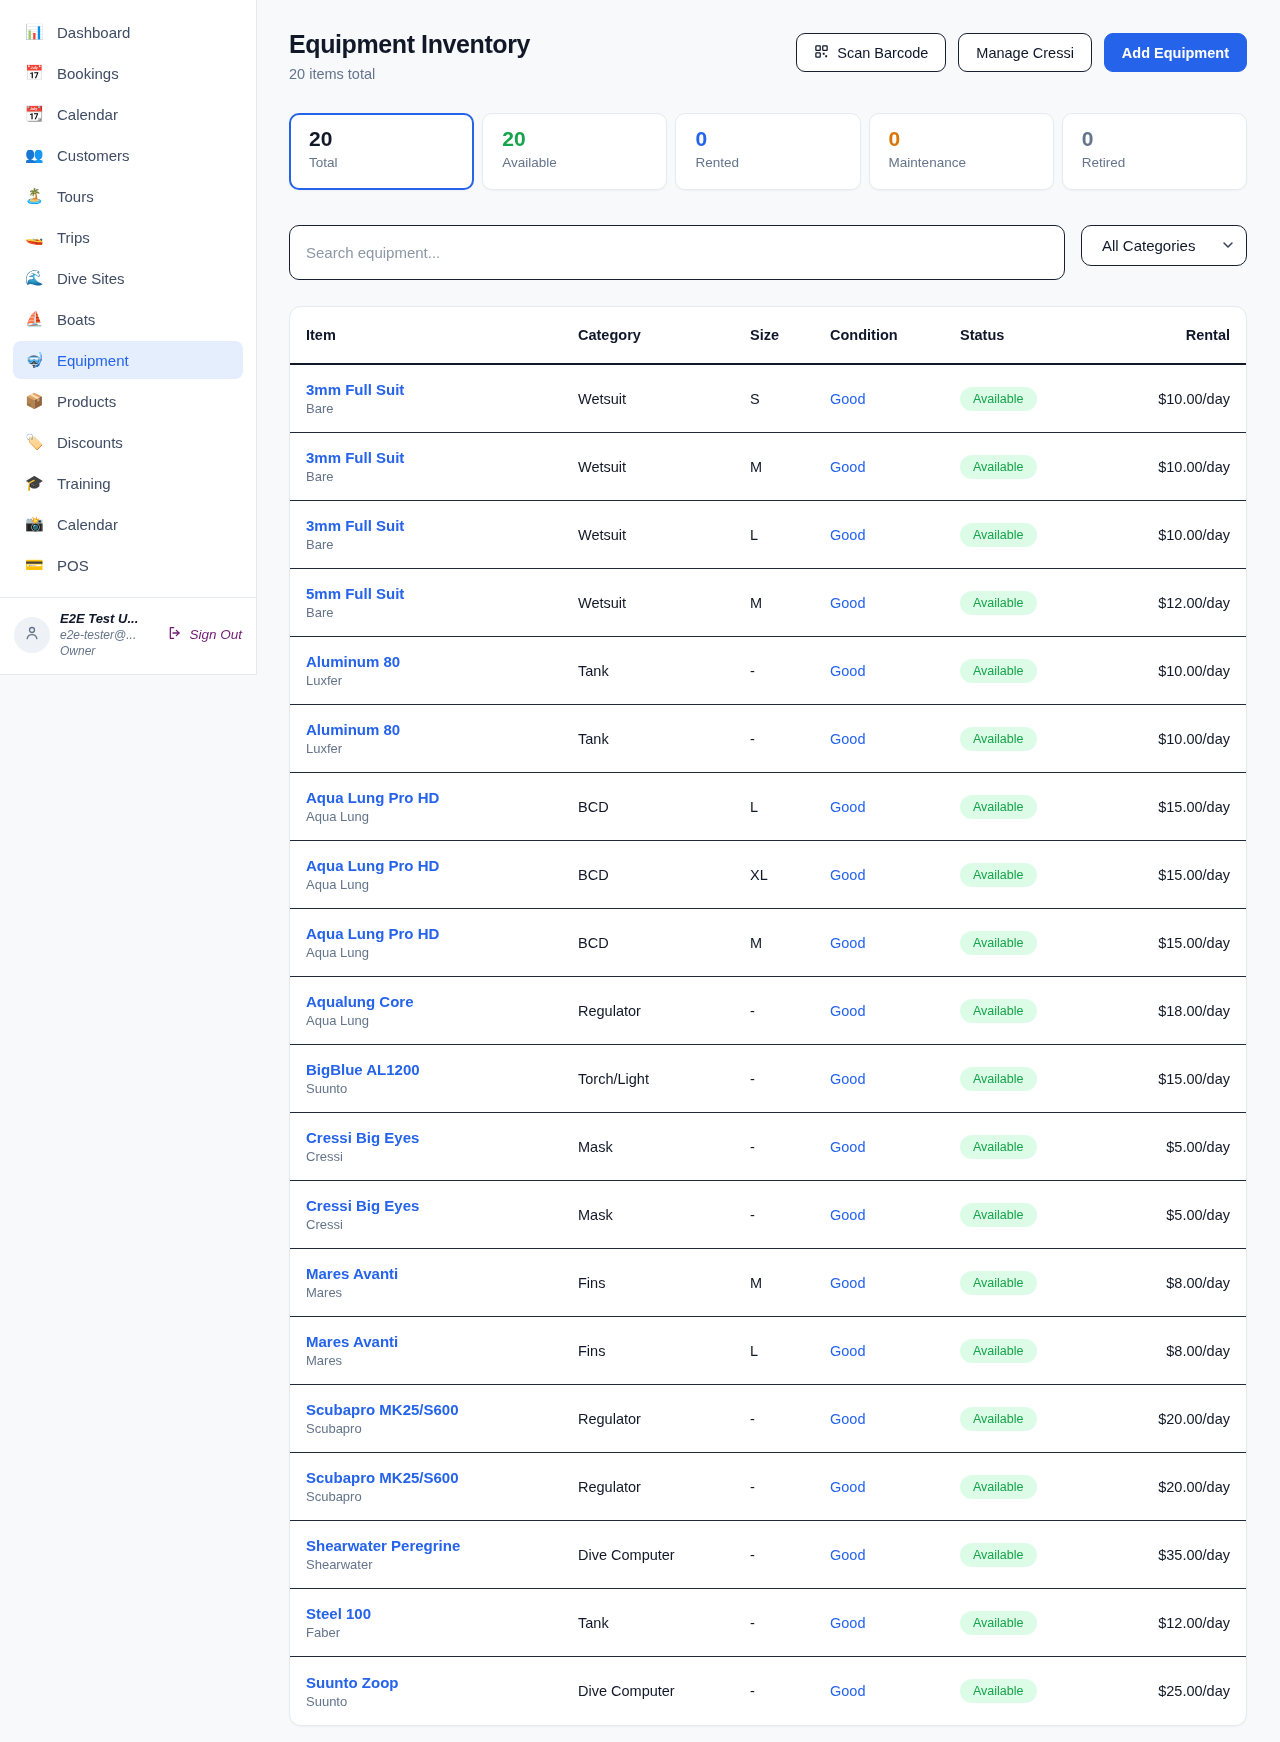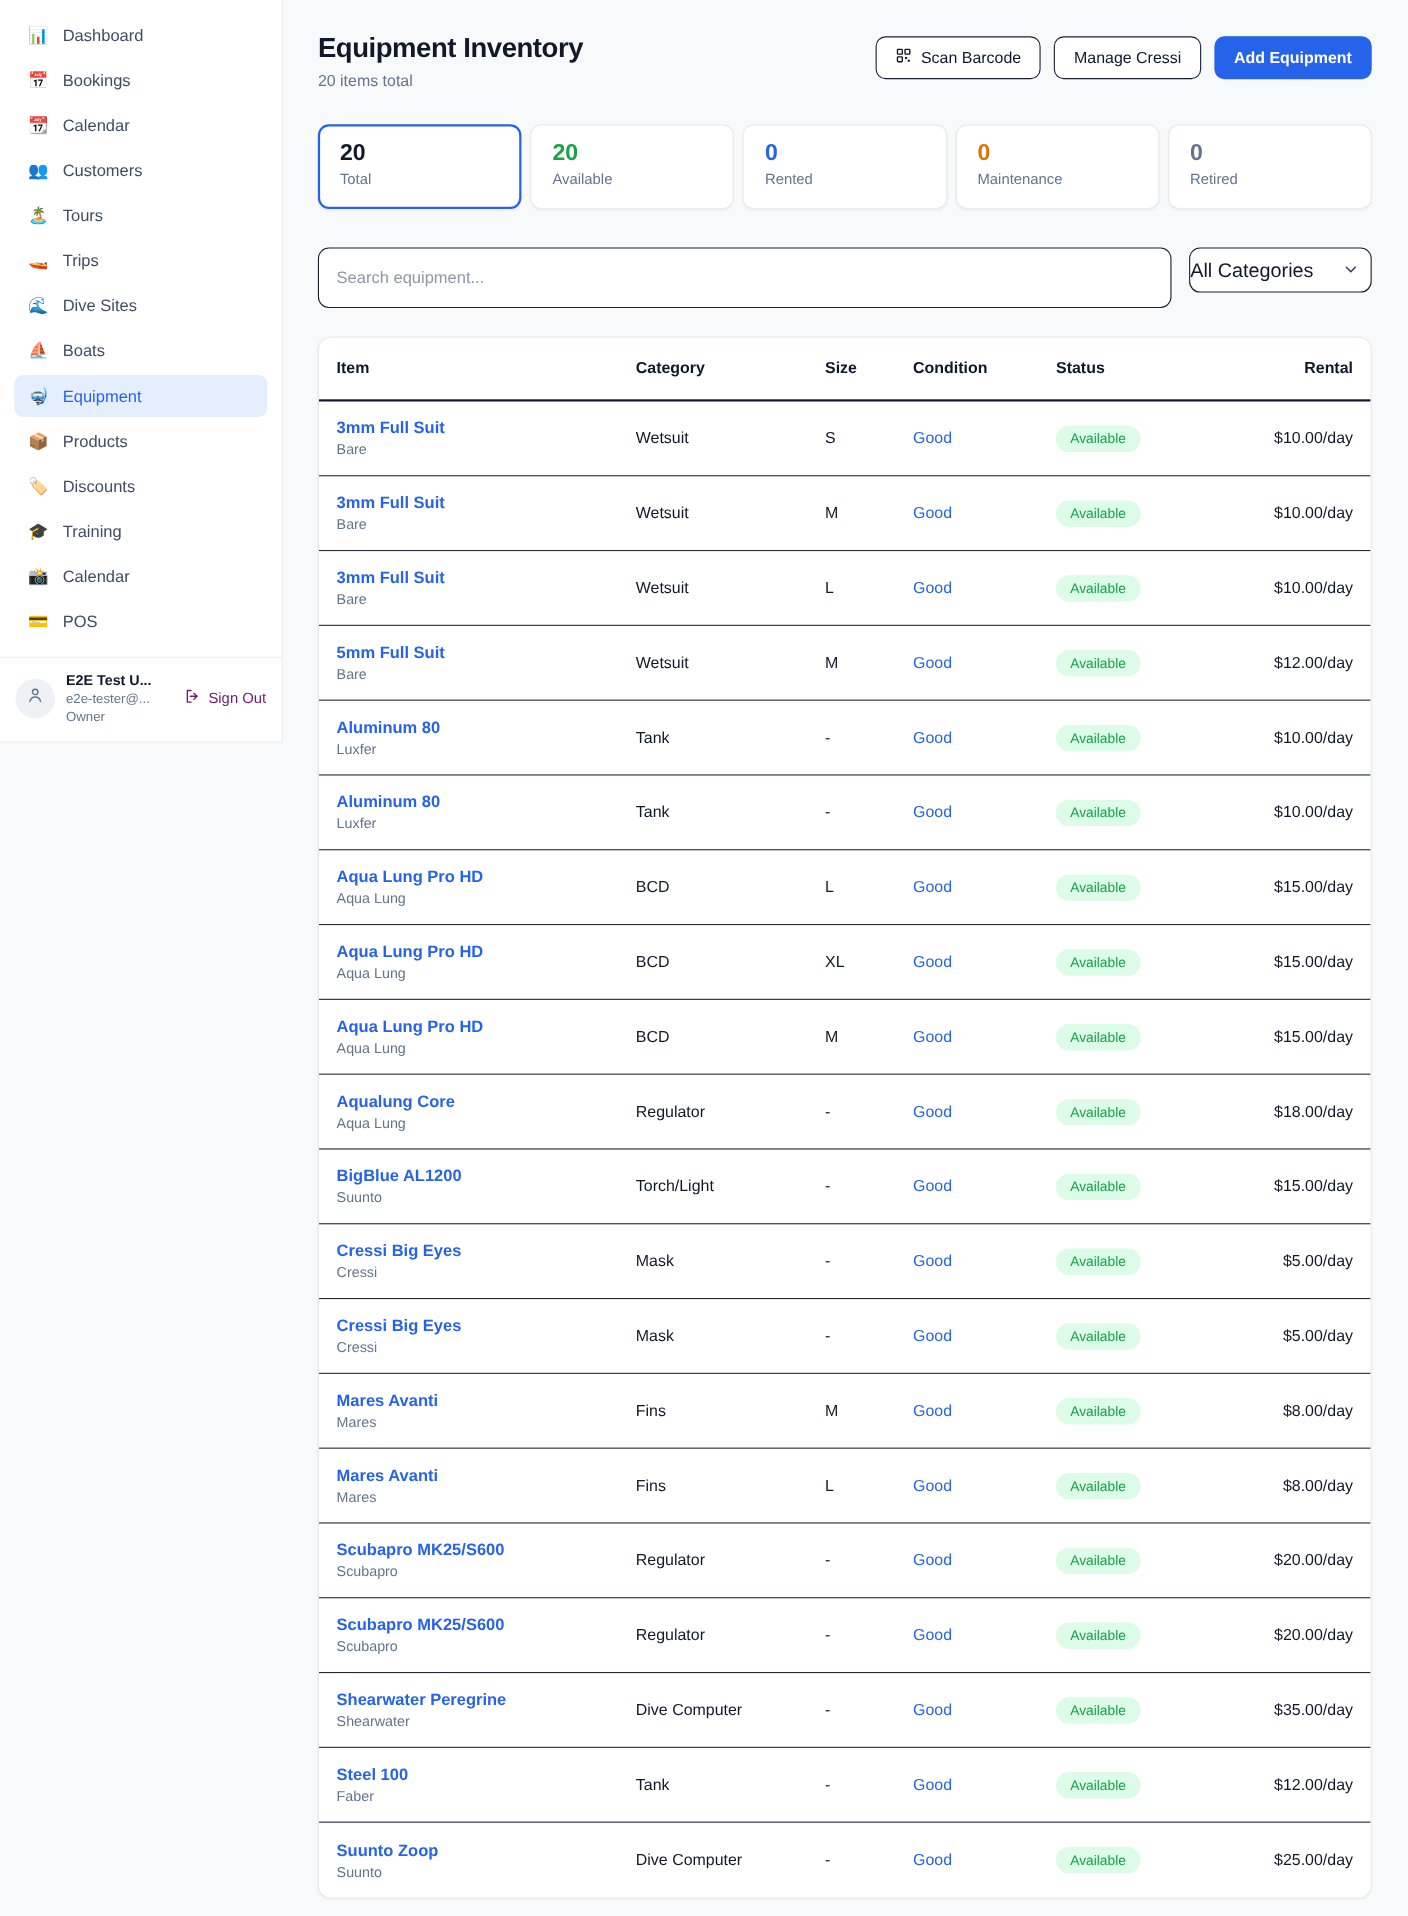--- a/index.html
+++ b/index.html
@@ -22,21 +22,21 @@
   .nav { padding:13px 13px 10px; }
   .nav-item {
     display:flex; align-items:center; gap:12px;
     padding:10px 12px; margin-bottom:3px; border-radius:8px;
     font-size:15px; color:#3f4c63; cursor:pointer;
   }
   .nav-item .nav-icon { width:20px; font-size:15px; text-align:center; }
   .nav-item.active { background:#e4eefc; color:#2563eb; font-weight:500; }
   .user-box {
     border-top:1px solid #e8edf2; padding:13px 14px 16px;
-    display:flex; align-items:center; gap:10px;
+    display:flex; align-items:center; gap:10px;font-style:italic;
   }
   .avatar {
     width:36px; height:36px; border-radius:50%; background:#eef2f6;
     display:flex; align-items:center; justify-content:center; color:#64748b; flex:0 0 36px;
   }
   .user-meta { flex:1; min-width:0; }
   .user-name { font-size:13px; font-weight:700; color:#0f172a; }
   .user-email { font-size:12px; color:#64748b; margin-top:2px; }
   .user-role { font-size:12px; color:#64748b; margin-top:2px; }
   .signout { display:flex; align-items:center; gap:6px; color:#701a75; font-size:13.5px; cursor:pointer; white-space:nowrap; }
@@ -71,21 +71,21 @@
   .filter-row { display:flex; gap:16px; margin-top:35px; }
   .search-input {
     flex:1; height:55px; border:1px solid #172033; border-radius:10px;
     padding:0 16px; font-size:15px; color:#0f172a; background:#fff; outline:none;
     font-family:inherit;
   }
   .search-input::placeholder { color:#8d97a5; }
   .select-wrap { position:relative; width:166px; flex:0 0 166px; }
   .select-wrap select {
     width:100%; height:41px; border:1px solid #172033; border-radius:10px;
-    background:#fff; font-size:18px; color:#0f172a; padding:0 34px 0 0;
+    background:#fff; font-size:15px; color:#0f172a; padding:0 34px 0 20px;
     appearance:none; -webkit-appearance:none; cursor:pointer; font-family:inherit;
   }
   .select-wrap .chev { position:absolute; right:11px; top:12px; pointer-events:none; color:#334155; }
 
   
   .table-card {
     margin-top:26px; background:#fff; border:1px solid #e7ebf0; border-radius:12px;
     overflow:hidden; box-shadow:0 1px 2px rgba(16,24,40,.04);
   }
   .trow {

